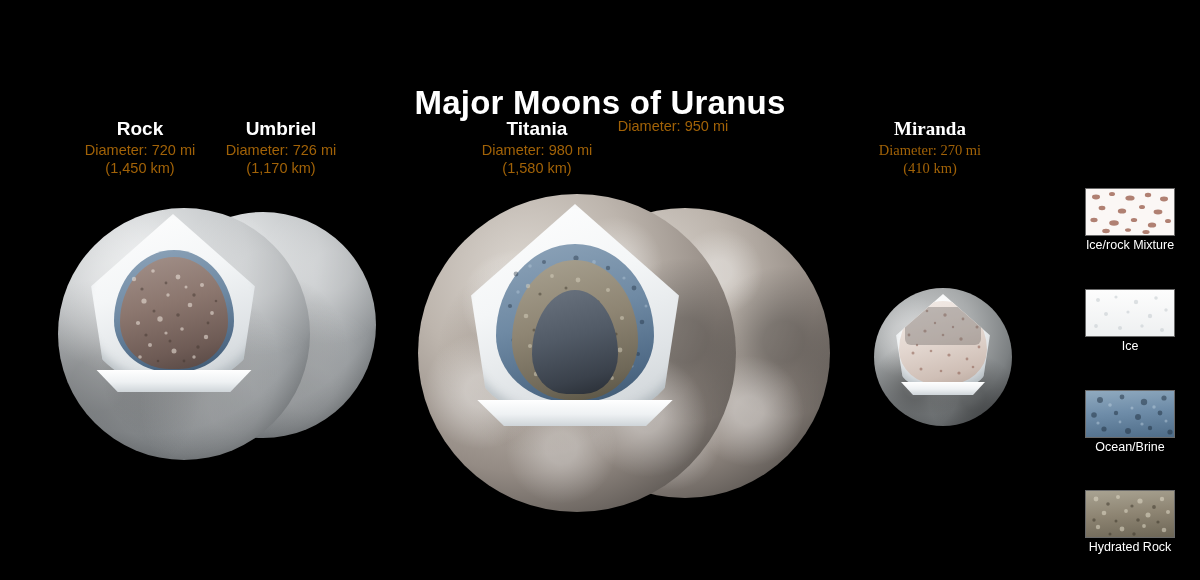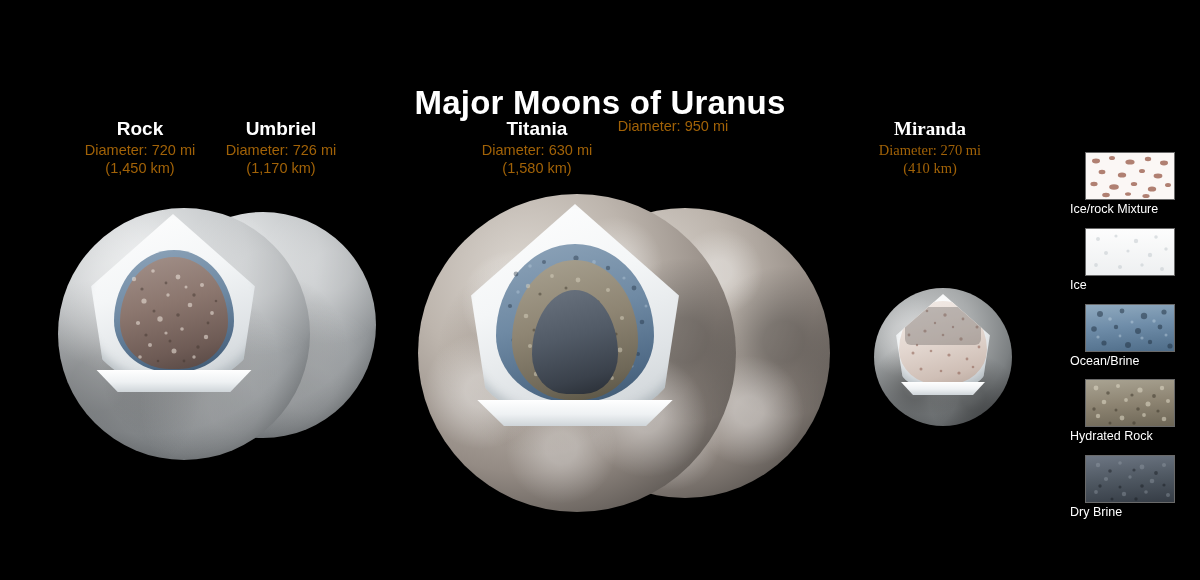--- a/index.html
+++ b/index.html
@@ -82,21 +82,21 @@
   }
   .icerock{
     background:linear-gradient(165deg,#f3ece8 0%,#e4d8d1 45%,#cfbfb6 80%,#b9a79d 100%);
   }
 
   
   .shelf{position:absolute;background:linear-gradient(180deg,#ffffff 0%,#eef1f3 55%,#cfd5d9 100%);}
 
   
   .legend{position:absolute;left:1070px;top:152px;width:120px;}
-  .legend-item{margin-bottom:11px;text-align:left;}
+  .legend-item{margin-bottom:11px;text-align:center;margin-top:36px;}
   .swatch{
     width:88px;height:46px;margin:0 auto 3px;position:relative;overflow:hidden;
     border:1px solid #6a6a6a;
   }
   .legend-label{font-size:12.5px;color:#fff;line-height:1.1;display:block;}
 
   .sw-icerock{background:#fbf7f5;}
   .sw-ice{background:linear-gradient(180deg,#fdfdfd,#eef0f1);}
   .sw-ocean{background:linear-gradient(175deg,#90aabf 0%,#6f8da9 45%,#4e6c88 100%);}
   .sw-hydro{background:linear-gradient(175deg,#a9a392 0%,#8d8472 50%,#6d6656 100%);}
@@ -267,21 +267,21 @@
     <span class="d1">Diameter: 720 mi</span>
     <span class="d2">(1,450 km)</span>
   </div>
   <div class="label" style="left:181px;top:118px;">
     <span class="nm">Umbriel</span>
     <span class="d1">Diameter: 726 mi</span>
     <span class="d2">(1,170 km)</span>
   </div>
   <div class="label" style="left:437px;top:118px;">
     <span class="nm">Titania</span>
-    <span class="d1">Diameter: 630 mi</span>
+    <span class="d1">Diameter: 980 mi</span>
     <span class="d2">(1,580 km)</span>
   </div>
   <div class="label" style="left:573px;top:118px;">
     <span class="d1">Diameter: 950 mi</span>
   </div>
   <div class="label" style="left:830px;top:118px;font-family:Liberation Serif, serif;">
     <span class="nm">Miranda</span>
     <span class="d1">Diameter: 270 mi</span>
     <span class="d2">(410 km)</span>
   </div>

